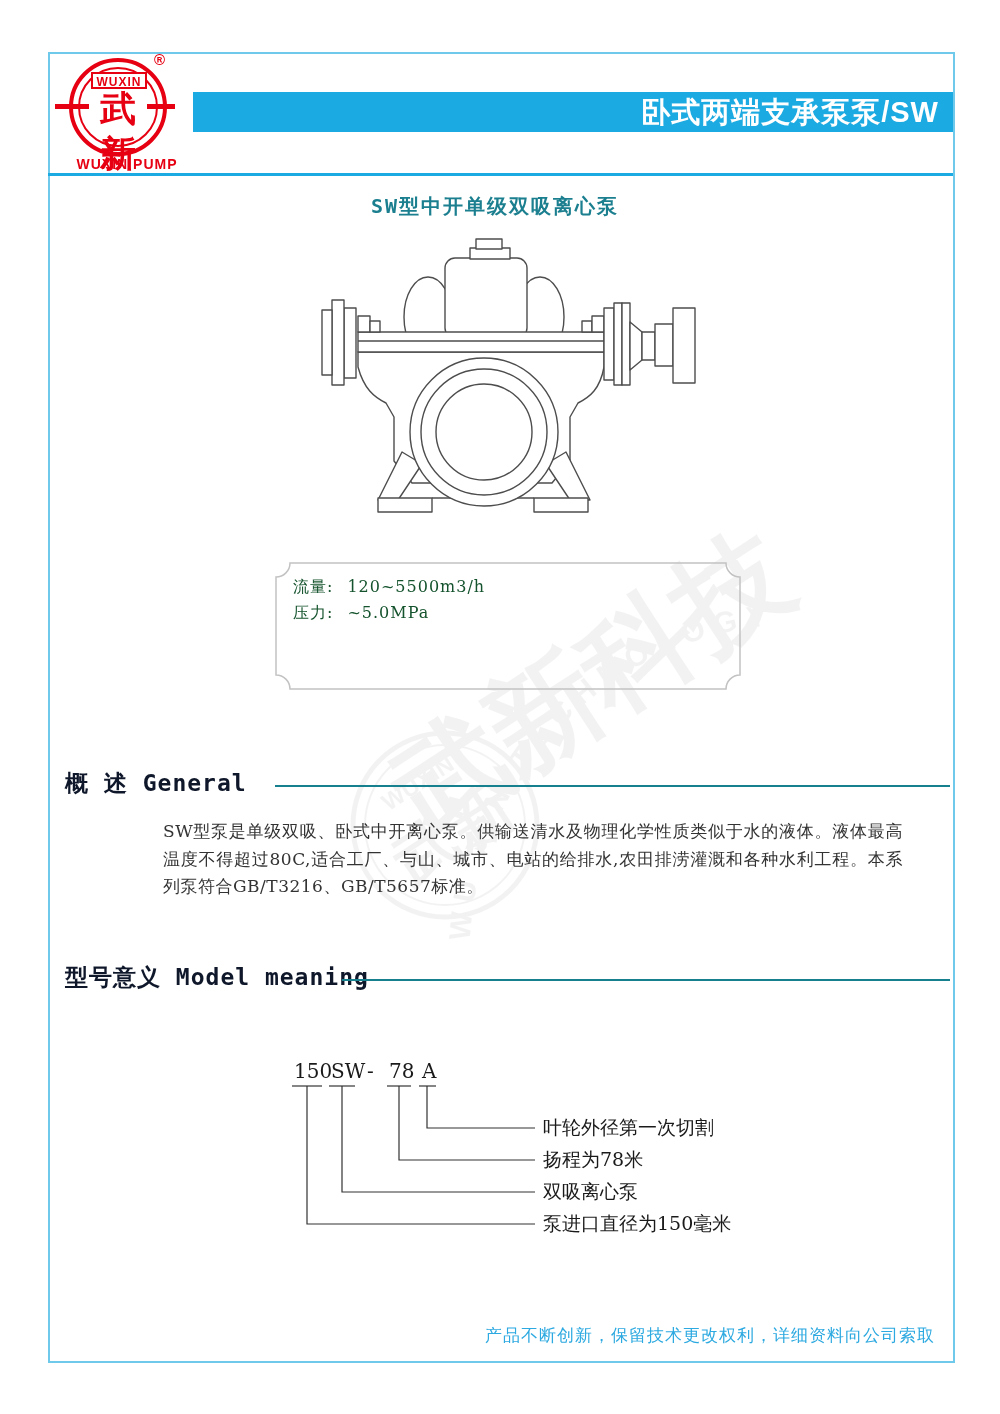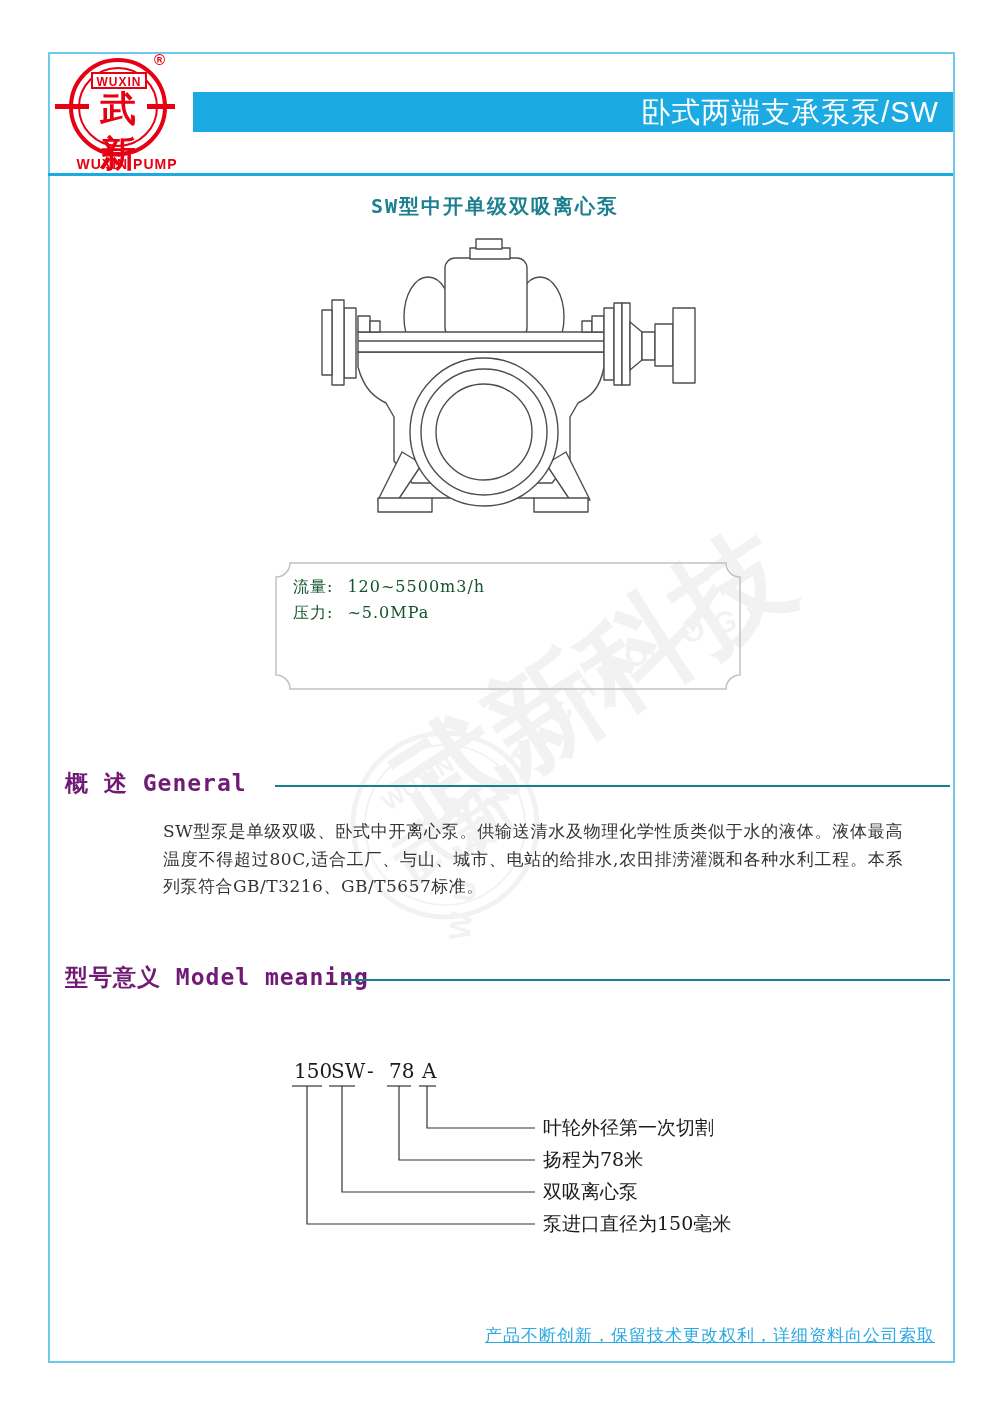--- a/index.html
+++ b/index.html
@@ -5,21 +5,21 @@
   html,body{margin:0;padding:0;}
   body{
     width:1000px;height:1414px;position:relative;background:#ffffff;
     font-family:"Liberation Sans","DejaVu Sans",sans-serif;overflow:hidden;
   }
   .abs{position:absolute;}
   
   .page-frame{left:48px;top:52px;width:903px;height:1307px;border:2px solid #6fc9ea;}
   
   .band{left:193px;top:92px;width:760px;height:40px;background:#1baae1;
-        color:#ffffff;font-weight:normal;font-size:29px;line-height:40px;
+        color:#ffffff;font-weight:bold;font-size:29px;line-height:40px;
         text-align:right;padding-right:14px;box-sizing:border-box;letter-spacing:1px;}
   .header-rule{left:48px;top:173px;width:905px;height:3px;background:#1baae1;}
   
   .logo{left:55px;top:48px;width:140px;height:128px;color:#e60012;}
   .logo-reg{left:99px;top:3px;font-size:15px;font-weight:bold;}
   .logo-ring-outer{left:14px;top:10px;width:98px;height:98px;border:4px solid #e60012;border-radius:50%;box-sizing:border-box;}
   .logo-ring-inner{left:5px;top:5px;right:5px;bottom:5px;border:2px solid #e60012;border-radius:50%;}
   .logo-box{left:36px;top:24px;width:56px;height:17px;border:2px solid #e60012;
             font-size:12px;font-weight:bold;text-align:center;line-height:16px;letter-spacing:1px;box-sizing:border-box;background:#fff;}
   .logo-cn{left:27px;top:38px;width:74px;text-align:center;font-size:36px;font-weight:bold;letter-spacing:2px;line-height:1.25;}
@@ -31,34 +31,34 @@
              font-size:20px;font-weight:bold;color:#1b7f8f;letter-spacing:2px;
              font-family:"DejaVu Sans Mono","Liberation Mono",monospace;}
   
   .pump{left:300px;top:233px;}
   
   .spec-box{left:275px;top:562px;width:466px;height:128px;}
   .spec-text{left:18px;top:12px;width:438px;font-family:"DejaVu Serif","Liberation Serif",serif;
              font-size:16px;color:#14532d;line-height:26px;letter-spacing:1px;word-break:break-all;}
   .spec-row .lbl{margin-right:14px;}
   
-  .sec-heading{font-size:23px;font-weight:bold;color:#701a75;letter-spacing:1px;
+  .sec-heading{font-size:23px;font-weight:bold;color:#0f172a;letter-spacing:1px;
                font-family:"DejaVu Sans Mono","Liberation Mono",monospace;}
   .h-general{left:65px;top:768px;}
   .rule-general{left:275px;top:785px;width:675px;height:2px;background:#17808f;}
   .h-model{left:65px;top:962px;}
   .rule-model{left:342px;top:979px;width:608px;height:2px;background:#17808f;}
   .general-body{left:115px;top:818px;width:740px;font-family:"DejaVu Serif","Liberation Serif",serif;
                 font-size:17px;color:#333;line-height:27.5px;letter-spacing:0.5px;text-align:justify;word-break:break-all;margin-left:48px;}
   
   .model-diagram{left:278px;top:1048px;}
   .model-diagram text{font-family:"DejaVu Serif","Liberation Serif",serif;fill:#1a1a1a;}
   
   .footer-note{left:48px;top:1324px;width:897px;text-align:right;padding-right:10px;box-sizing:border-box;
-               color:#2ca9e0;font-size:17px;letter-spacing:1px;text-decoration:underline;}
+               color:#2ca9e0;font-size:17px;letter-spacing:1px;}
   
   .watermark{left:295px;top:515px;opacity:0.09;pointer-events:none;}
   .watermark text{fill:#7d7d7d;font-weight:bold;}
   svg{display:block;}
 </style>
 </head>
 <body>
 
 <svg class="abs watermark" width="540" height="450" viewBox="0 0 540 450">
   <g fill="none" stroke="#7d7d7d">

